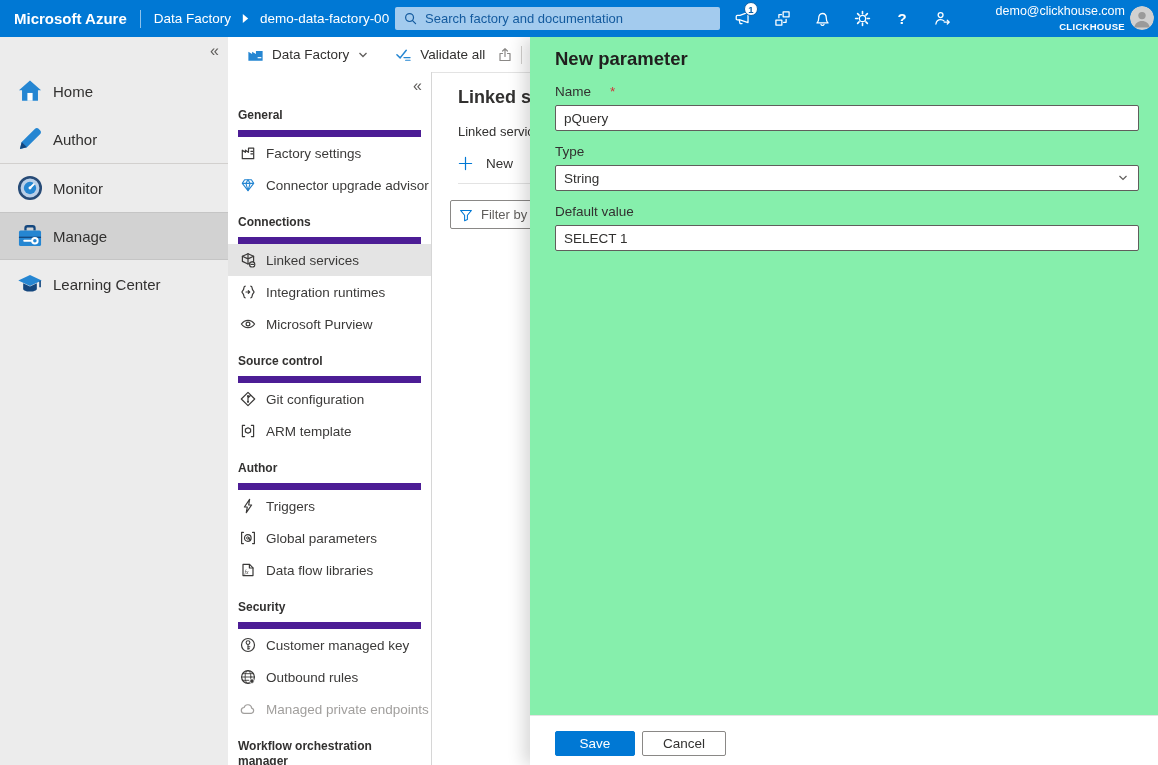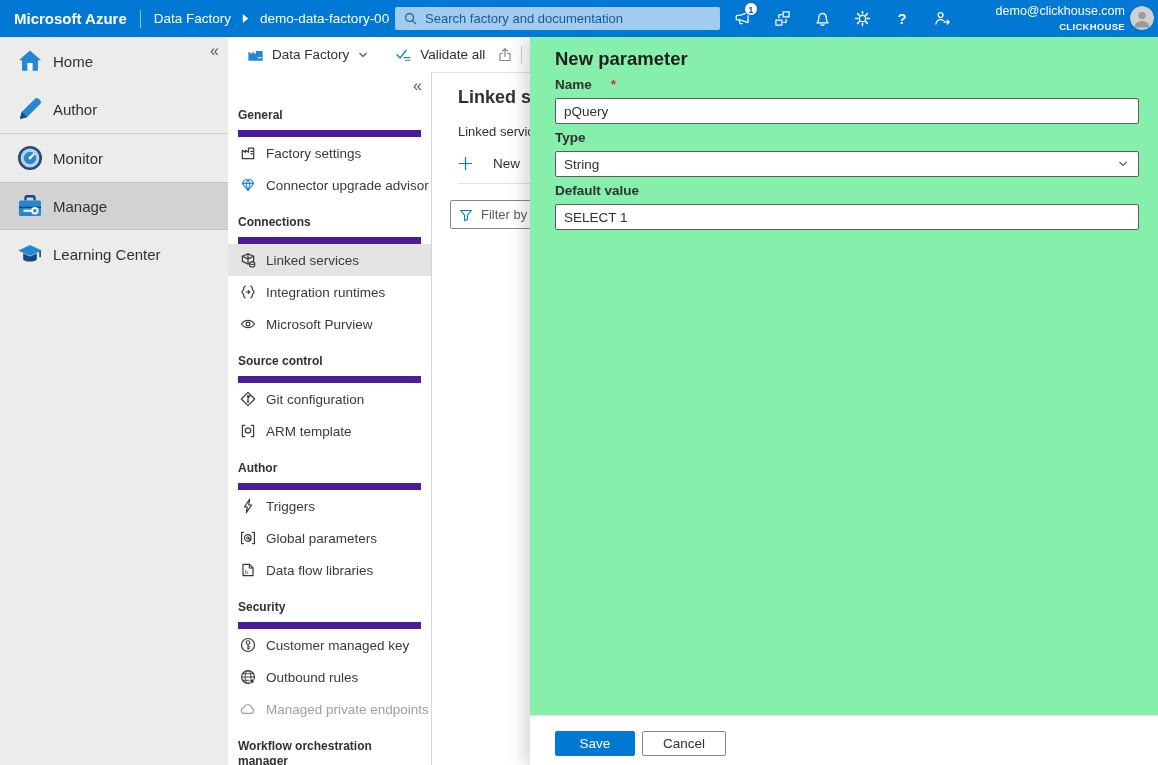--- a/index.html
+++ b/index.html
@@ -21,21 +21,21 @@
 .badge{position:absolute;top:2px;left:22px;min-width:14px;height:14px;border-radius:50%;background:#fff;color:#0b61a8;font-size:9.5px;font-weight:700;display:flex;align-items:center;justify-content:center;border:1px solid #0b61a8}
 .q{color:#fff;font-size:15px;font-weight:600}
 .account{position:absolute;right:33px;top:5px;text-align:right;color:#fff;line-height:13px;cursor:pointer}
 .account .email{font-size:12.5px}
 .account .tenant{font-size:9.5px;font-weight:700;margin-top:2px;letter-spacing:.3px}
 .avatar{position:absolute;right:4px;top:6px;width:24px;height:24px;border-radius:50%;overflow:hidden;cursor:pointer}
 
 
 .leftnav{position:absolute;top:37px;left:0;bottom:0;width:228px;background:#ececec;z-index:5}
 .collapse{position:absolute;top:6px;right:9px;font-size:16px;color:#605e5c;cursor:pointer;line-height:16px}
-.navlist{}
+.navlist{padding-top:30px}
 .nav-item{height:48px;display:flex;align-items:center;padding-left:17px;cursor:pointer;font-size:15px}
 .nav-item.selected{background:#d2d2d2;border-top:1px solid rgba(0,0,0,.06);border-bottom:1px solid rgba(0,0,0,.06)}
 .nav-icon{width:26px;height:26px;display:flex;flex:none}
 .nav-label{margin-left:10px;white-space:nowrap}
 .nav-divider{height:1px;background:#d2d0ce}
 
 
 .hub-toolbar{position:absolute;left:228px;top:37px;right:0;height:35px;background:#fff;display:flex;align-items:center;padding-left:19px;z-index:4}
 .ht-item{display:flex;align-items:center;gap:8px;font-size:13.5px;cursor:pointer;white-space:nowrap}
 .ht-validate{margin-left:26px}
@@ -50,31 +50,31 @@
 .hub-item{height:32px;display:flex;align-items:center;padding-left:12px;font-size:13.5px;cursor:pointer;color:#3b3a39}
 .hub-item.selected{background:#e4e4e4}
 .hub-item.disabled{color:#a19f9d;cursor:default}
 .hub-icon{width:16px;height:16px;display:flex;flex:none}
 .hub-label{margin-left:10px;white-space:nowrap}
 
 
 .content{position:absolute;left:432px;top:72px;right:0;bottom:0;border-top:1px solid #e3e3e3;background:#fff;padding:14px 0 0 26px;z-index:1}
 .content h1{font-size:18px;font-weight:700;white-space:nowrap}
 .subtitle{margin-top:16px;font-size:13px;white-space:nowrap}
-.new-row{margin-top:17px;display:flex;align-items:center;gap:20px;cursor:pointer;width:max-content}
+.new-row{margin-top:17px;display:flex;align-items:center;gap:13px;cursor:pointer;width:max-content}
 .content-divider{margin-top:12px;height:1px;background:#e3e3e3}
 .filter{margin-top:16px;margin-left:-8px;width:220px;height:29px;border:1px solid #8a8886;border-radius:2px;display:flex;align-items:center;padding:0 8px;gap:8px;background:#fff}
 .filter input{border:none;outline:none;font-size:13px;color:#323130;width:100%;font-family:inherit}
 .filter input::placeholder{color:#605e5c;opacity:1}
 
 
 .panel{position:absolute;left:530px;top:37px;right:0;bottom:0;background:#86efac;box-shadow:-6px 0 16px rgba(0,0,0,.16);z-index:15}
 .panel-body{padding:10px 19px 0 25px}
 .panel h2{font-size:18.5px;font-weight:700;color:#201f1e;line-height:24px}
-.f-label{margin-top:5px;font-size:13.5px;font-weight:700;display:flex;gap:19px;line-height:17px}
+.f-label{margin-top:12px;font-size:13.5px;font-weight:400;display:flex;gap:19px;line-height:17px}
 .req{color:#d13438}
 .f-input{margin-top:5px;height:26px;width:100%;border:1px solid #605e5c;border-radius:2px;font-size:13.5px;color:#323130;padding:0 8px;outline:none;display:block;background:#fff;font-family:inherit}
 .select{margin-top:5px;height:26px;width:100%;border:1px solid #605e5c;border-radius:2px;display:flex;align-items:center;justify-content:space-between;padding:0 9px 0 8px;cursor:pointer;background:#fff}
 .select .val{font-size:13.5px}
 .panel-footer{position:absolute;left:0;right:0;bottom:0;height:50px;border-top:1px solid #e3e3e3;display:flex;align-items:flex-start;gap:7px;padding:15px 0 0 25px;background:#fff}
 .btn{height:25px;font-size:13.5px;border-radius:2px;display:flex;align-items:center;justify-content:center;cursor:pointer;font-family:inherit}
 .btn-primary{width:80px;background:#0078d4;color:#fff;border:1px solid #0078d4}
 .btn-default{width:84px;background:#fff;color:#323130;border:1px solid #8a8886}
 </style>
 </head>

